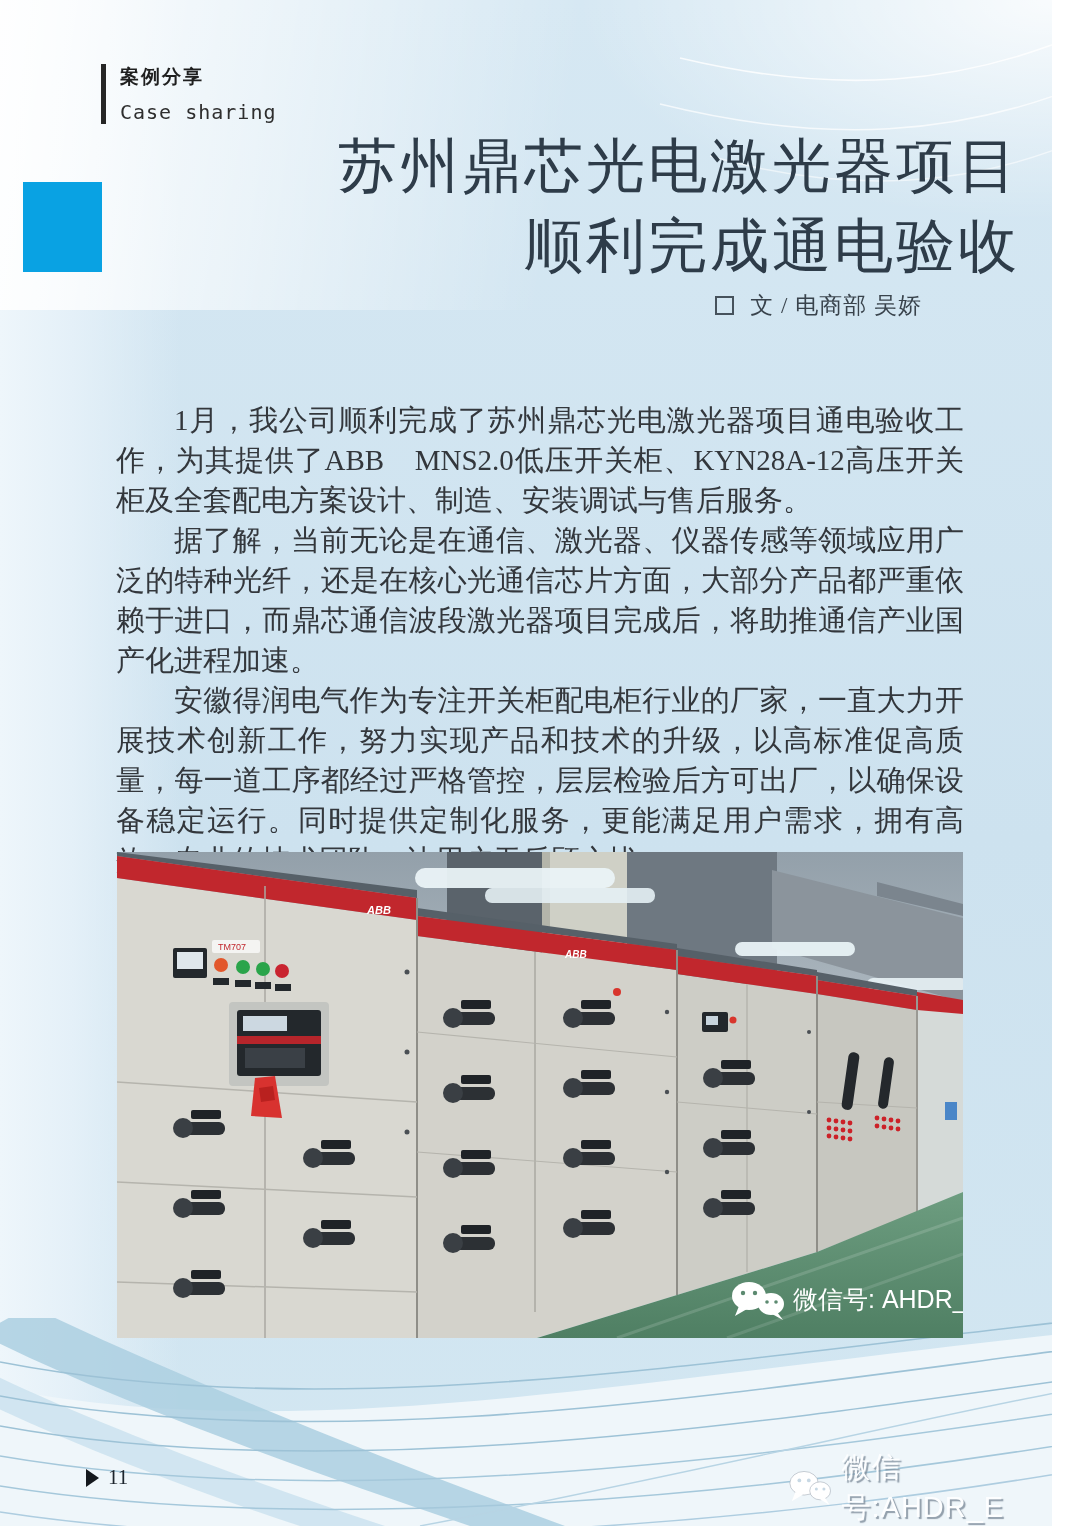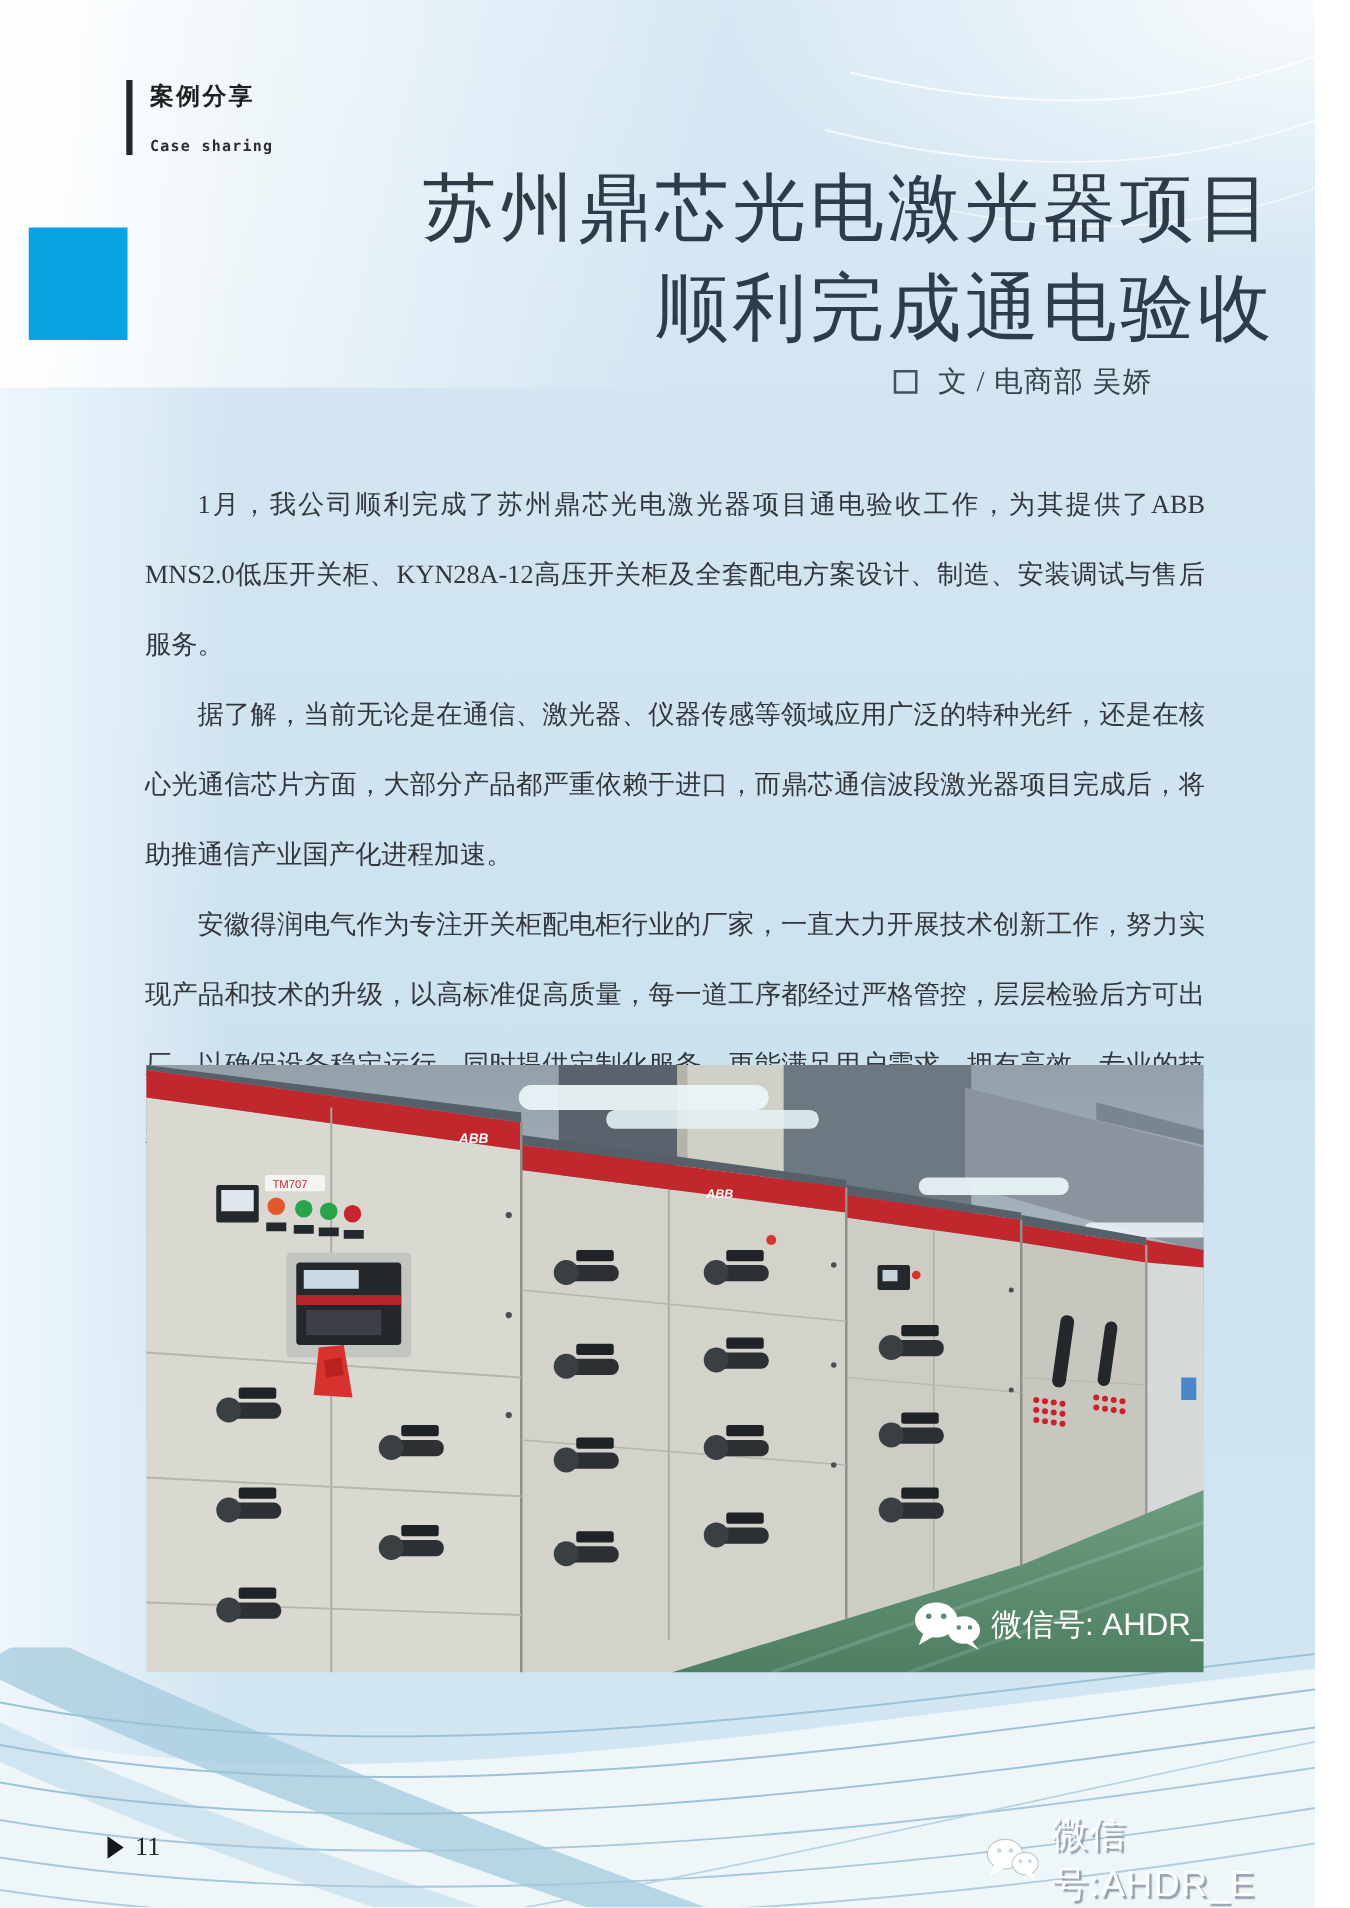--- a/index.html
+++ b/index.html
@@ -24,35 +24,35 @@
     background:radial-gradient(ellipse at 100% 0%, rgba(255,255,255,.85) 0%, rgba(255,255,255,0) 60%);
   }
   .top-right-arcs{ position:absolute; left:600px; top:0; }
   .bottom-waves{ position:absolute; left:0; top:1318px; }
   
   .header-tag{
     position:absolute; left:101px; top:64px;
     border-left:5px solid #262626; padding-left:14px;
   }
   .header-tag .cn{ font-family:"Liberation Sans","DejaVu Sans",sans-serif; font-weight:bold; font-size:19px; color:#1f1f1f; letter-spacing:2px;}
-  .header-tag .en{ font-family:"DejaVu Sans Mono","Liberation Mono",monospace; font-size:12px; color:#2e2e2e; margin-top:20px; letter-spacing:1px;font-weight:bold;}
+  .header-tag .en{ font-family:"DejaVu Sans Mono","Liberation Mono",monospace; font-size:20px; color:#2e2e2e; margin-top:10px; letter-spacing:1px;}
   .blue-square{ position:absolute; left:23px; top:182px; width:79px; height:90px; background:#09a2e3; }
   
   .title{
     position:absolute; left:60px; top:126px; width:960px; text-align:right;
     font-size:59px; line-height:80px; color:#2e3c49; letter-spacing:3px; font-weight:500;
   }
   .byline{
     position:absolute; top:290px; right:130px; font-size:23px; color:#39434c; letter-spacing:1px;
   }
   .byline .sq{ display:inline-block; width:19px; height:19px; border:2px solid #46525c; margin-right:16px; vertical-align:-2px; }
   
   .article{
-    position:absolute; left:116px; top:375px; width:848px;
-    font-size:21px; line-height:56px; color:#33373c; text-align:justify;
+    position:absolute; left:116px; top:400px; width:848px;
+    font-size:29px; line-height:40px; color:#33373c; text-align:justify;
   }
   .article p{ text-indent:2em; }
   
   .photo{ position:absolute; left:117px; top:852px; width:846px; height:486px; }
   
   .page-num{ position:absolute; left:86px; top:1452px; display:flex; align-items:center;margin-top:13px; }
   .page-num .tri{ width:0; height:0; border-left:13px solid #14181d; border-top:9px solid transparent; border-bottom:9px solid transparent; margin-right:9px; }
   .page-num .num{ font-size:21px; color:#1c242c; }
   .wechat-footer{ position:absolute; left:788px; top:1448px; display:flex; align-items:center; }
   .wechat-footer .txt{

